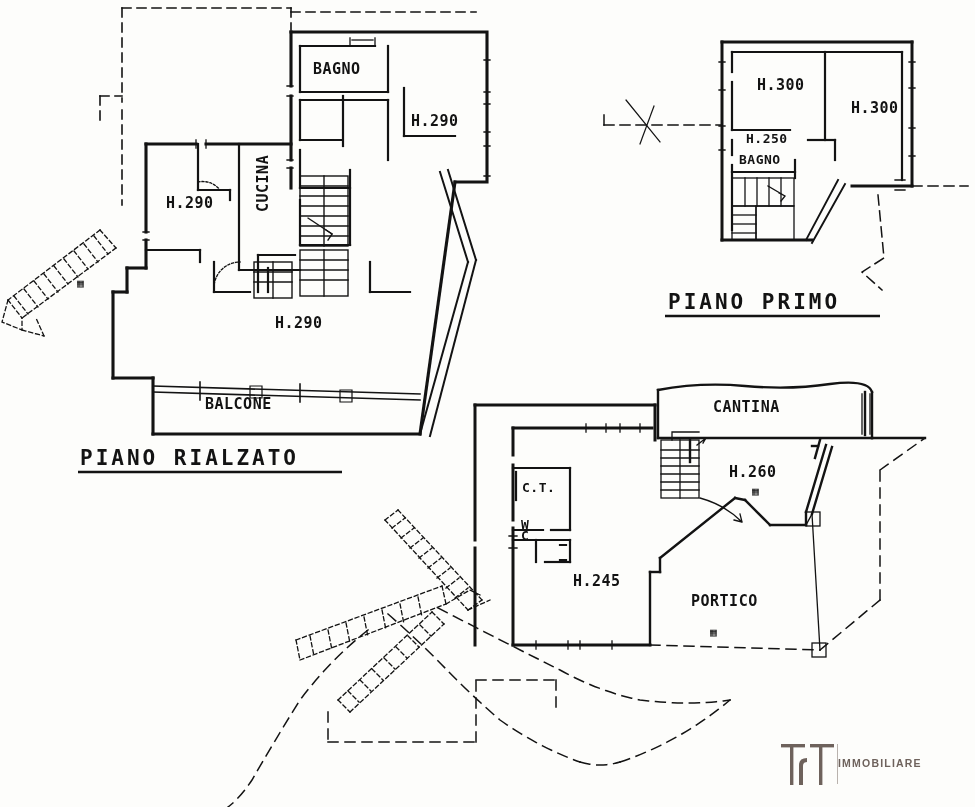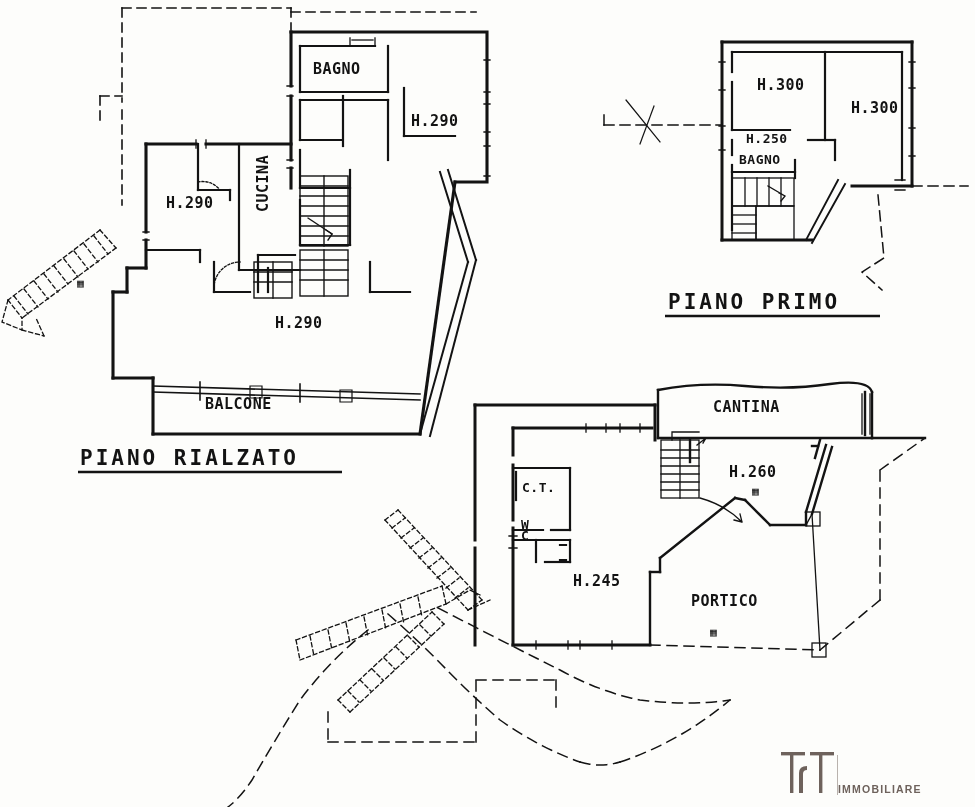--- a/index.html
+++ b/index.html
@@ -34,21 +34,21 @@
     font-size: 21px;
     letter-spacing: 3px;
   }
   .logo-wrap {
     position: absolute;
     left: 779px;
     top: 733px;
     width: 190px;
     height: 62px;
     display: flex;
-    align-items: flex-end;
+    align-items: center;
   }
   .logo-mark {
     width: 58px;
     height: 46px;
     flex: 0 0 auto;
   }
   .logo-divider {
     width: 1px;
     height: 40px;
     background: #b9b2ad;

